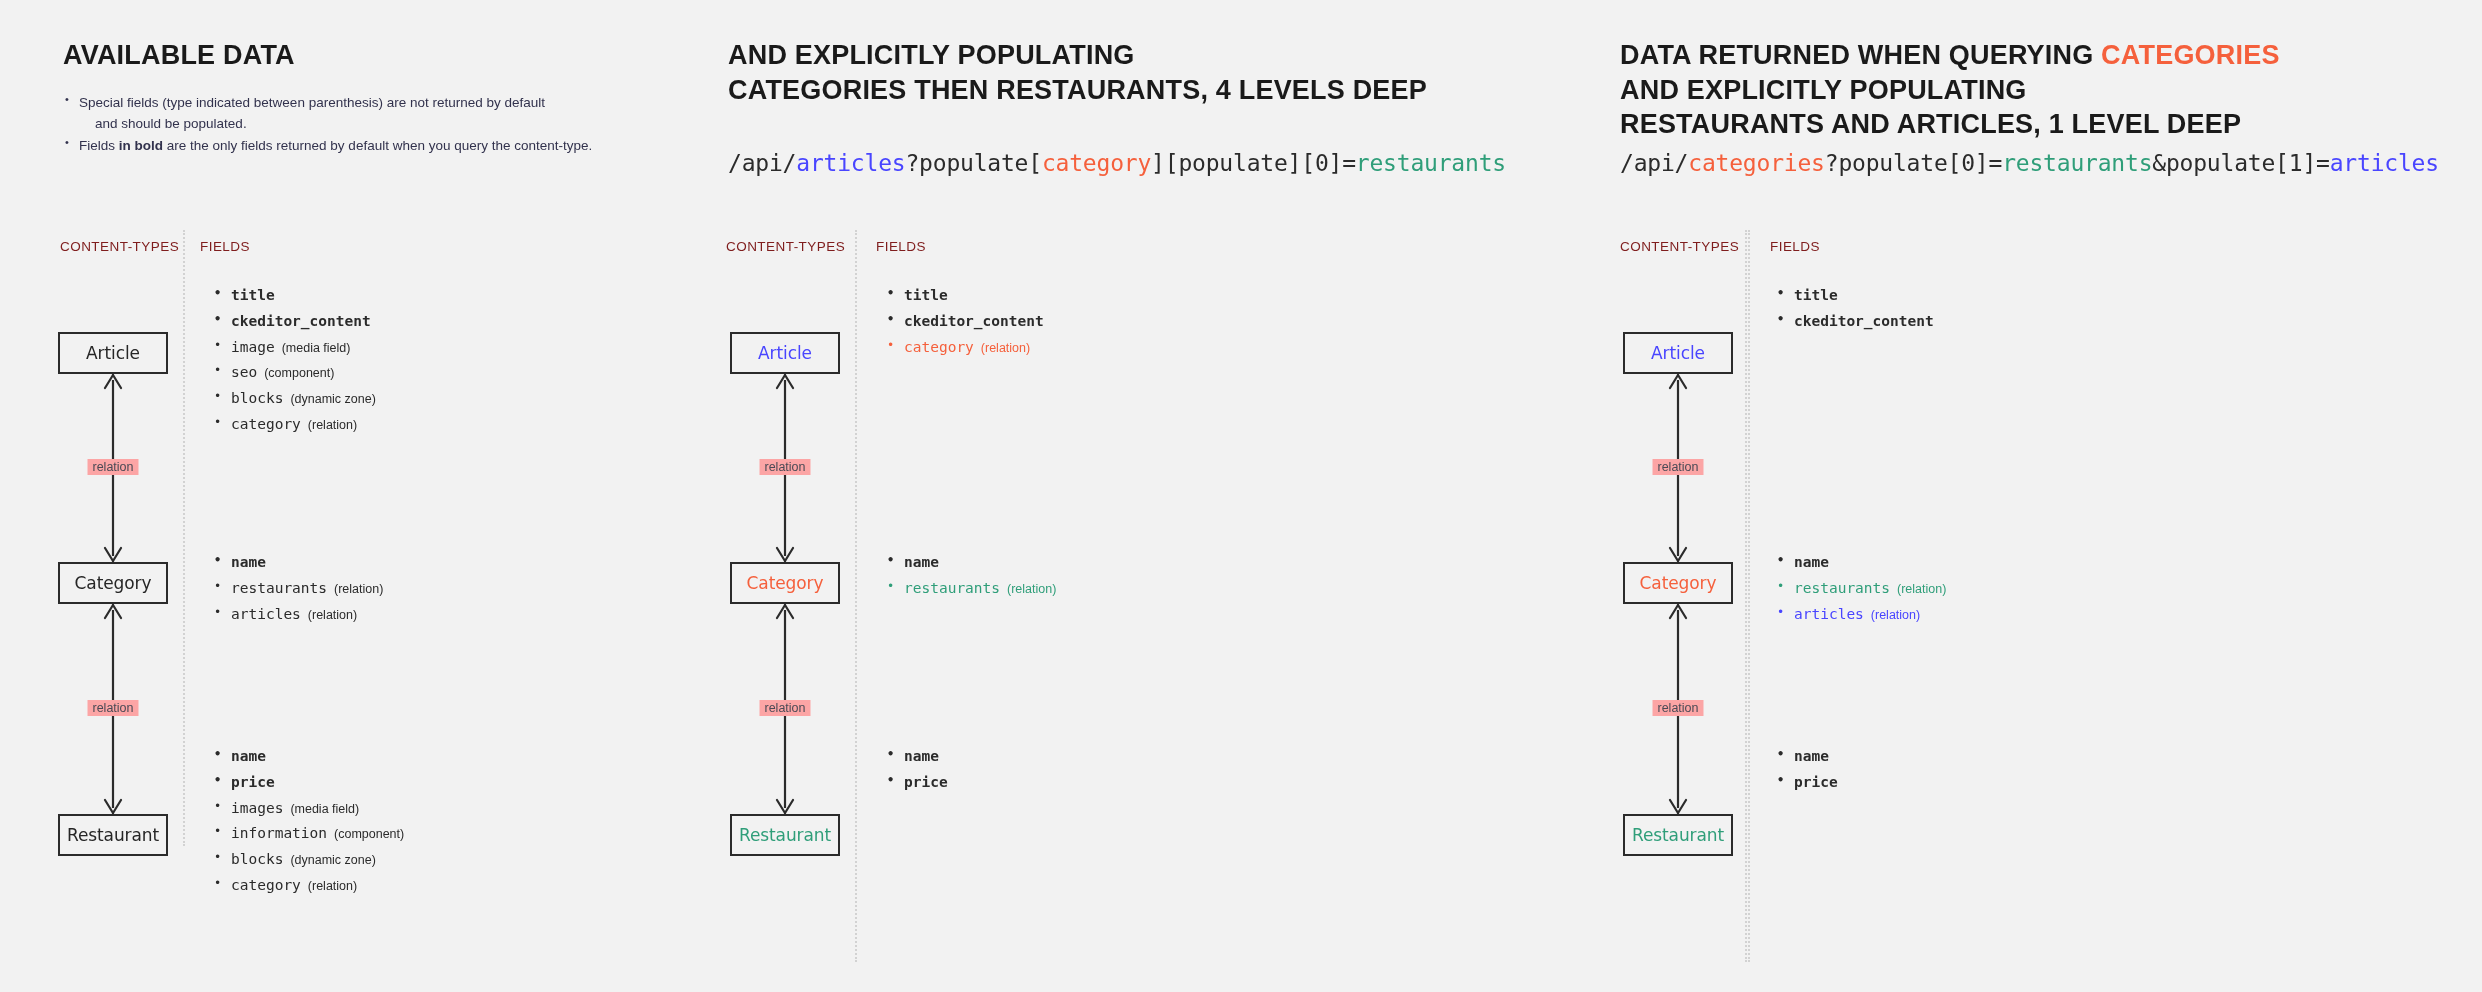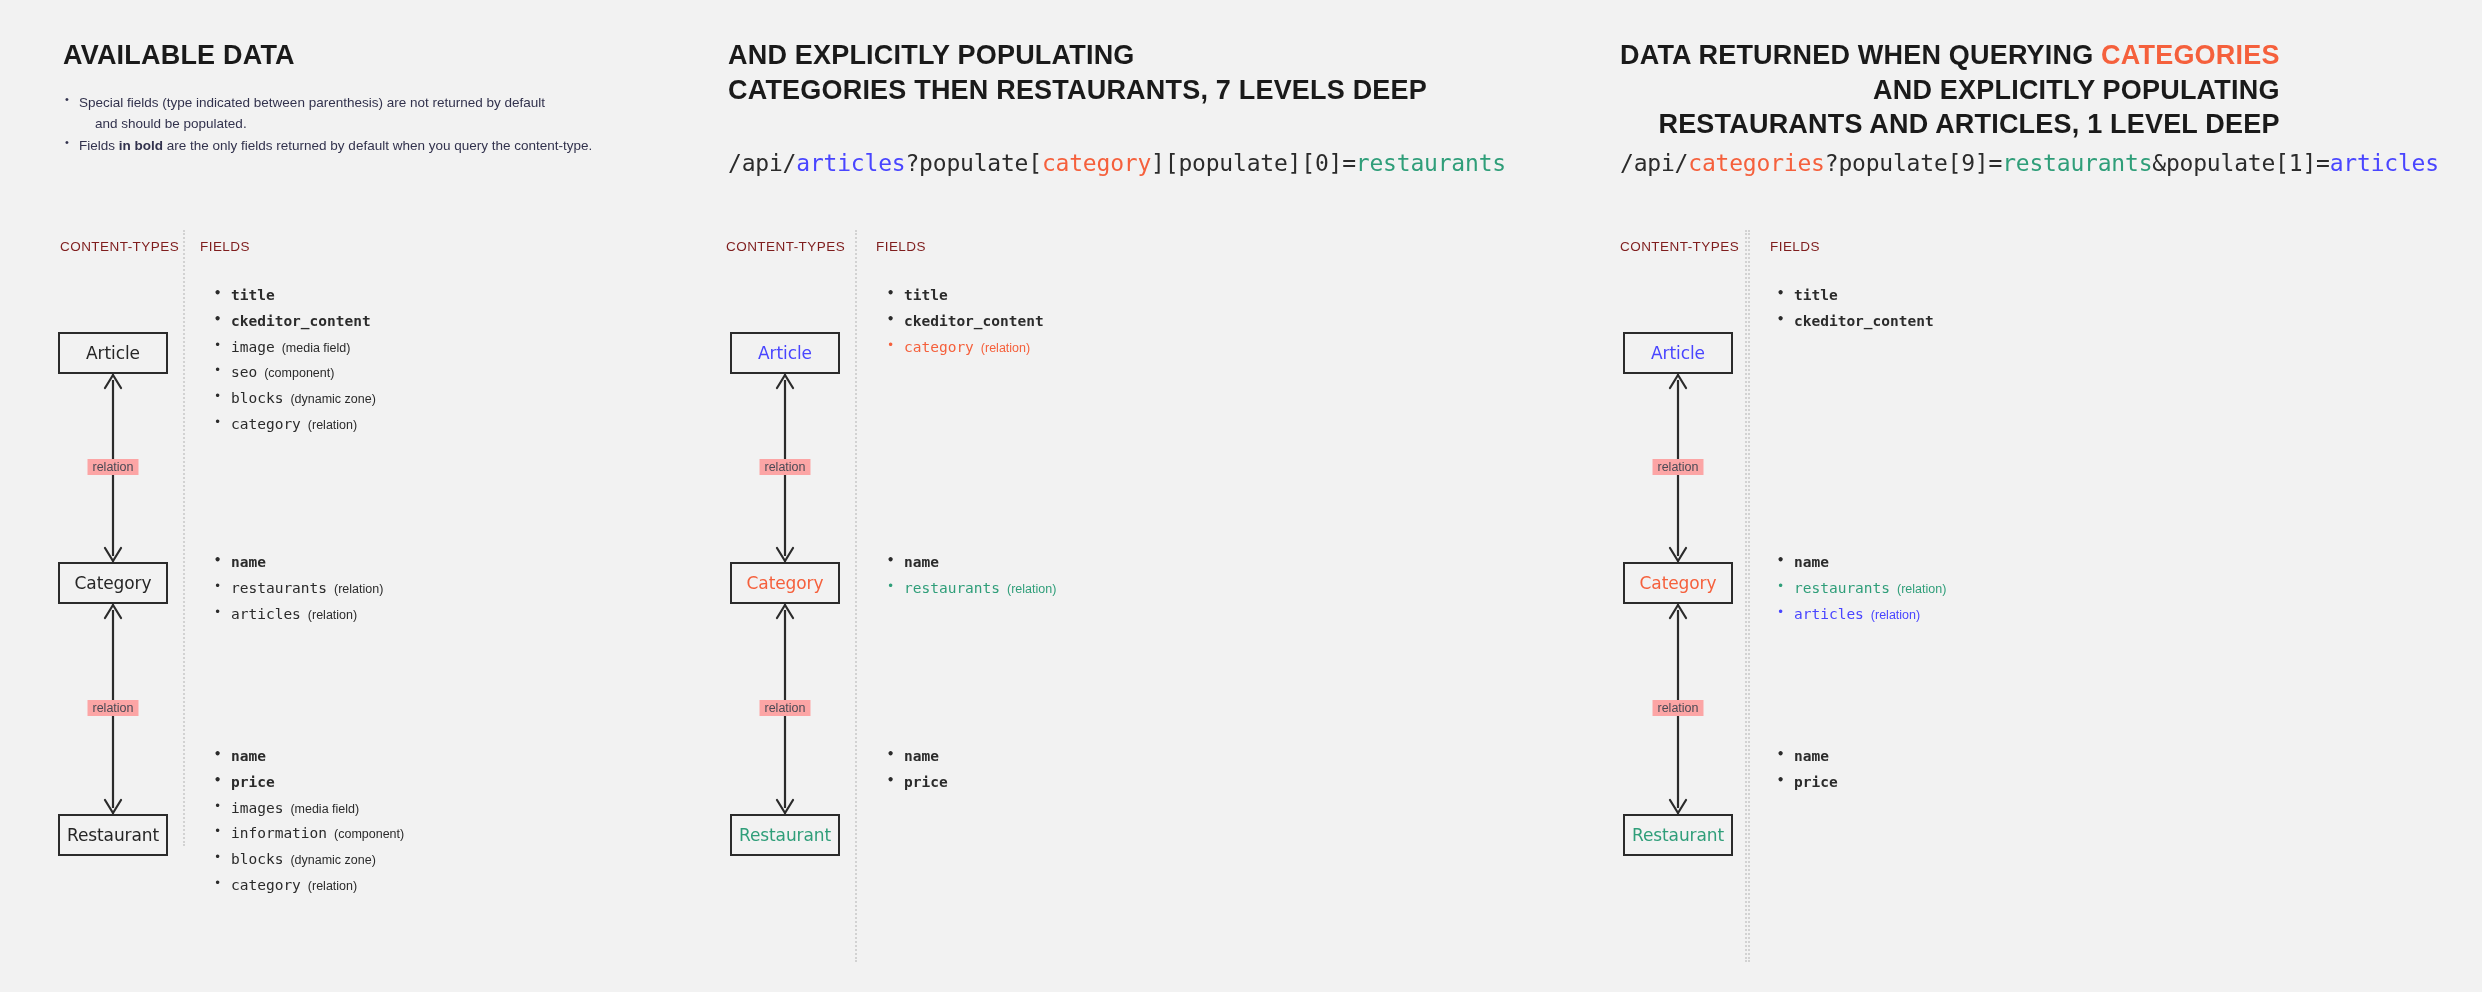--- a/index.html
+++ b/index.html
@@ -205,21 +205,21 @@
         <li><span>images</span><span class="ftype">(media field)</span></li>
         <li><span>information</span><span class="ftype">(component)</span></li>
         <li><span>blocks</span><span class="ftype">(dynamic zone)</span></li>
         <li><span>category</span><span class="ftype">(relation)</span></li>
       </ul>
     </div>
     <div class="panel panel-2" style="position: absolute; left: 855px; top: 0px; width: 890px; height: 992px;">
       <div class="head-block" style="left: -127px; top: 38px;">
         <div class="h1-title">
           <div><span>AND EXPLICITLY POPULATING</span></div>
-          <div><span>CATEGORIES THEN RESTAURANTS, 7 LEVELS DEEP</span></div>
+          <div><span>CATEGORIES THEN RESTAURANTS, 4 LEVELS DEEP</span></div>
         </div>
       </div>
       <div class="api-url" style="position: absolute; left: -127px; top: 150px;"><span>/api/</span><span class="u-blue">articles</span><span>?populate[</span><span class="u-red">category</span><span>][populate][0]=</span><span class="u-green">restaurants</span></div>
       <div class="panel-sep" style="left: 0px;"></div>
       <div class="col-caption" style="left: -129px;">CONTENT-TYPES</div>
       <div class="col-caption" style="left: 21px;">FIELDS</div>
       <div class="ct-box ct-blue" style="left: -125px; top: 332px;">
         <span>Article</span>
       </div>
       <div class="ct-box ct-red" style="left: -125px; top: 562px;">
@@ -252,28 +252,28 @@
       <ul class="field-list" style="left: 30px; top: 550px;">
         <li class="bold "><span>name</span></li>
         <li class="f-green"><span>restaurants</span><span class="ftype">(relation)</span></li>
       </ul>
       <ul class="field-list" style="left: 30px; top: 744px;">
         <li class="bold "><span>name</span></li>
         <li class="bold "><span>price</span></li>
       </ul>
     </div>
     <div class="panel panel-3" style="position: absolute; left: 1745px; top: 0px; width: 737px; height: 992px;">
-      <div class="head-block" style="left: -125px; top: 38px; text-align: right;">
+      <div class="head-block" style="left: -125px; top: 38px;">
         <div class="h1-title">
           <div><span>DATA RETURNED WHEN QUERYING </span><span class="accent-red">CATEGORIES</span></div>
           <div><span>AND EXPLICITLY POPULATING</span></div>
           <div><span>RESTAURANTS AND ARTICLES, 1 LEVEL DEEP</span></div>
         </div>
       </div>
-      <div class="api-url" style="position: absolute; left: -125px; top: 150px;"><span>/api/</span><span class="u-red">categories</span><span>?populate[9]=</span><span class="u-green">restaurants</span><span>&amp;populate[1]=</span><span class="u-blue">articles</span></div>
+      <div class="api-url" style="position: absolute; left: -125px; top: 150px;"><span>/api/</span><span class="u-red">categories</span><span>?populate[0]=</span><span class="u-green">restaurants</span><span>&amp;populate[1]=</span><span class="u-blue">articles</span></div>
       <div class="panel-sep" style="left: 3px;"></div>
       <div class="col-caption" style="left: -125px;">CONTENT-TYPES</div>
       <div class="col-caption" style="left: 25px;">FIELDS</div>
       <div class="ct-box ct-blue" style="left: -122px; top: 332px;">
         <span>Article</span>
       </div>
       <div class="ct-box ct-red" style="left: -122px; top: 562px;">
         <span>Category</span>
       </div>
       <div class="ct-box ct-green" style="left: -122px; top: 814px;">

